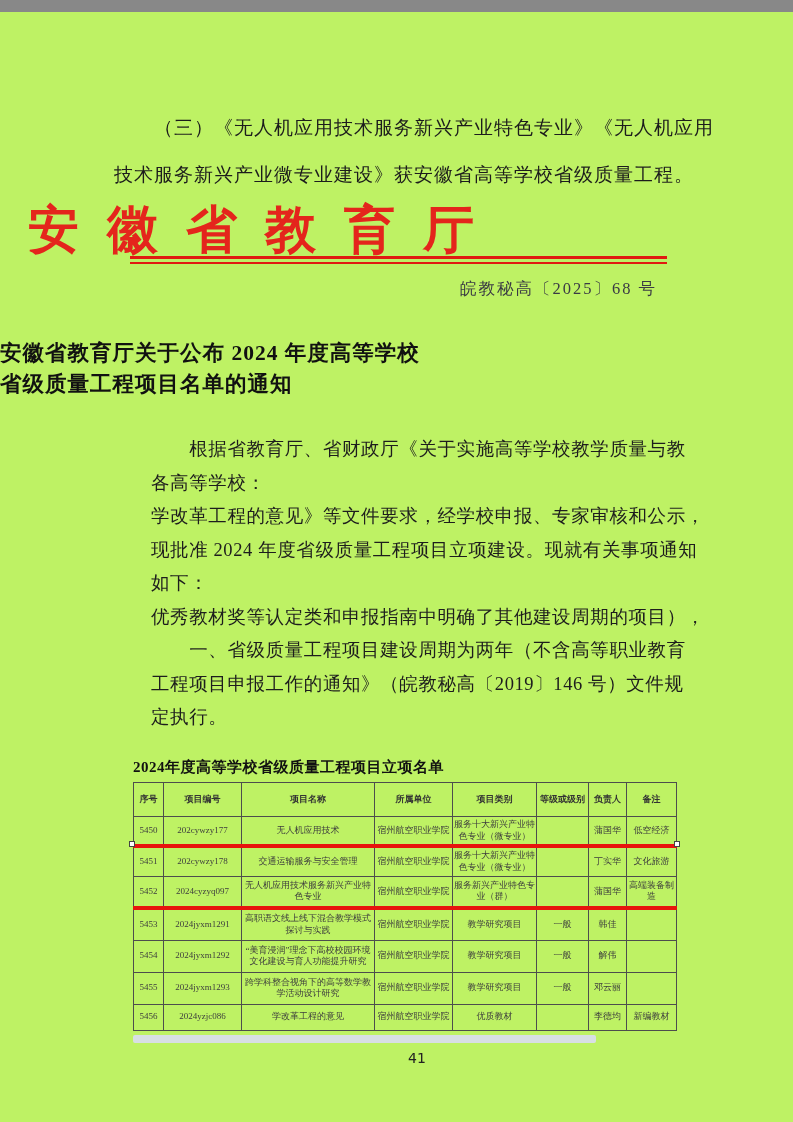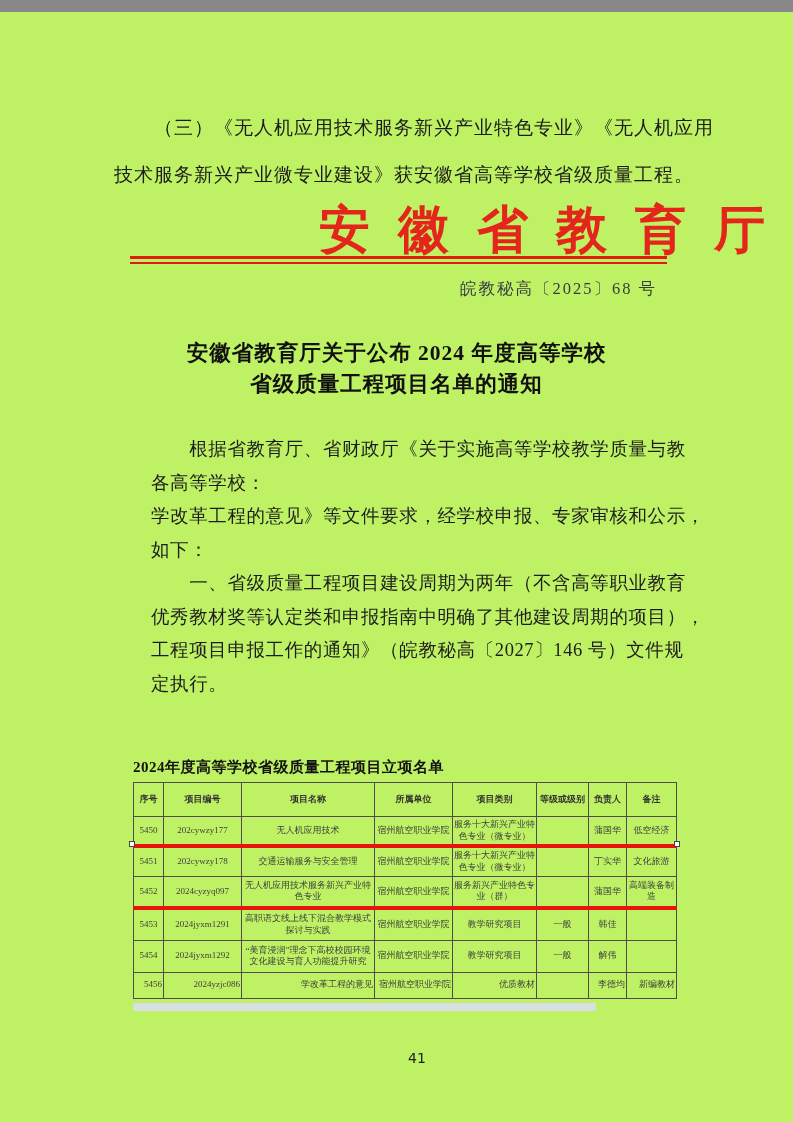--- a/index.html
+++ b/index.html
@@ -15,37 +15,37 @@
   }
   
   .intro { position:absolute; top:92px; left:114px; width:640px; }
   .intro-line {
     font-size:19px; line-height:47px; white-space:pre;
     color:#1c1c1c; letter-spacing:1px;
   }
   
   .letterhead {
     position:absolute; top:184px; left:0; width:100%;
-    text-align:right;
+    text-align:left;
     font-size:51px; font-weight:bold; color:#e4251c;
     letter-spacing:28px; text-indent:28px;
     font-family:"Liberation Serif","DejaVu Serif",serif;
   }
   .red-rule {
     position:absolute; top:244px; left:130px; width:537px; height:8px;
     border-top:3px solid #e01b10; border-bottom:2px solid #e01b10;
   }
   .doc-number {
     position:absolute; top:266px; right:136px;
     font-size:16.5px; color:#3a3a44; letter-spacing:2px;
   }
   
   .notice-title {
     position:absolute; top:326px; left:0; width:100%;
-    text-align:center; font-weight:bold; color:#111;
+    font-weight:bold; color:#111;
     font-size:21.5px; line-height:31px; letter-spacing:1px;
   }
   
   .body-text { position:absolute; top:421px; left:151px; width:530px; }
   .body-line {
     font-size:18.5px; line-height:33.5px; white-space:pre;
     color:#1d1d1d; letter-spacing:0.6px;
   }
   
   .table-block { position:absolute; top:746px; left:133px; width:543px; }
@@ -56,21 +56,21 @@
   .table-wrap { position:relative; }
   table.project-table {
     border-collapse:collapse; width:543px; table-layout:fixed;
     font-size:9px; line-height:11.5px; color:#3d3d3d;
   }
   .project-table th, .project-table td {
     border:1px solid #4d4d4d; text-align:center; vertical-align:middle;
     padding:2px 1px; overflow:hidden;
   }
   .project-table th { font-weight:bold; height:34px; color:#333; }
-  tr.row-h26 td { height:26px;text-align:right; }
+  tr.row-h26 td { height:26px; }
   tr.row-h28 td { height:28px; }
   tr.row-h30 td { height:30px; }
   tr.row-h32 td { height:32px; }
   tr.underline-red td { border-bottom:4px solid #e8140c; }
   .annot-handle {
     position:absolute; width:6px; height:6px;
     background:#fff; border:1px solid #444; z-index:3;
   }
   .handle-a-left  { left:-4px;  top:59px; }
   .handle-a-right { right:-4px; top:59px; }
@@ -101,24 +101,25 @@
 
   <div class="notice-title">
     <div>安徽省教育厅关于公布 2024 年度高等学校</div>
     <div>省级质量工程项目名单的通知</div>
   </div>
 
   <div class="body-text">
     <div class="body-line">　　根据省教育厅、省财政厅《关于实施高等学校教学质量与教</div>
     <div class="body-line">各高等学校：</div>
     <div class="body-line">学改革工程的意见》等文件要求，经学校申报、专家审核和公示，</div>
+    <div class="body-line">现批准 2024 年度省级质量工程项目立项建设。现就有关事项通知</div>
     <div class="body-line">如下：</div>
+    <div class="body-line">优秀教材奖等认定类和申报指南中明确了其他建设周期的项目），</div>
     <div class="body-line">　　一、省级质量工程项目建设周期为两年（不含高等职业教育</div>
-    <div class="body-line">优秀教材奖等认定类和申报指南中明确了其他建设周期的项目），</div>
-    <div class="body-line">工程项目申报工作的通知》（皖教秘高〔2027〕146 号）文件规</div>
+    <div class="body-line">工程项目申报工作的通知》（皖教秘高〔2019〕146 号）文件规</div>
     <div class="body-line">定执行。</div>
   </div>
 
   <div class="table-block">
     <div class="table-title">2024年度高等学校省级质量工程项目立项名单</div>
     <div class="table-wrap">
       <table class="project-table">
         <colgroup>
           <col style="width:30px">
             <col style="width:78px">
@@ -183,20 +184,30 @@
         <tr class="row-h32">
           <td>5454</td>
           <td>2024jyxm1292</td>
           <td>“美育浸润”理念下高校校园环境文化建设与育人功能提升研究</td>
           <td>宿州航空职业学院</td>
           <td>教学研究项目</td>
           <td>一般</td>
           <td>解伟</td>
           <td></td>
         </tr>
+        <tr class="row-h32">
+          <td>5455</td>
+          <td>2024jyxm1293</td>
+          <td>跨学科整合视角下的高等数学教学活动设计研究</td>
+          <td>宿州航空职业学院</td>
+          <td>教学研究项目</td>
+          <td>一般</td>
+          <td>邓云丽</td>
+          <td></td>
+        </tr>
         <tr class="row-h26">
           <td>5456</td>
           <td>2024yzjc086</td>
           <td>学改革工程的意见</td>
           <td>宿州航空职业学院</td>
           <td>优质教材</td>
           <td></td>
           <td>李德均</td>
           <td>新编教材</td>
         </tr>

